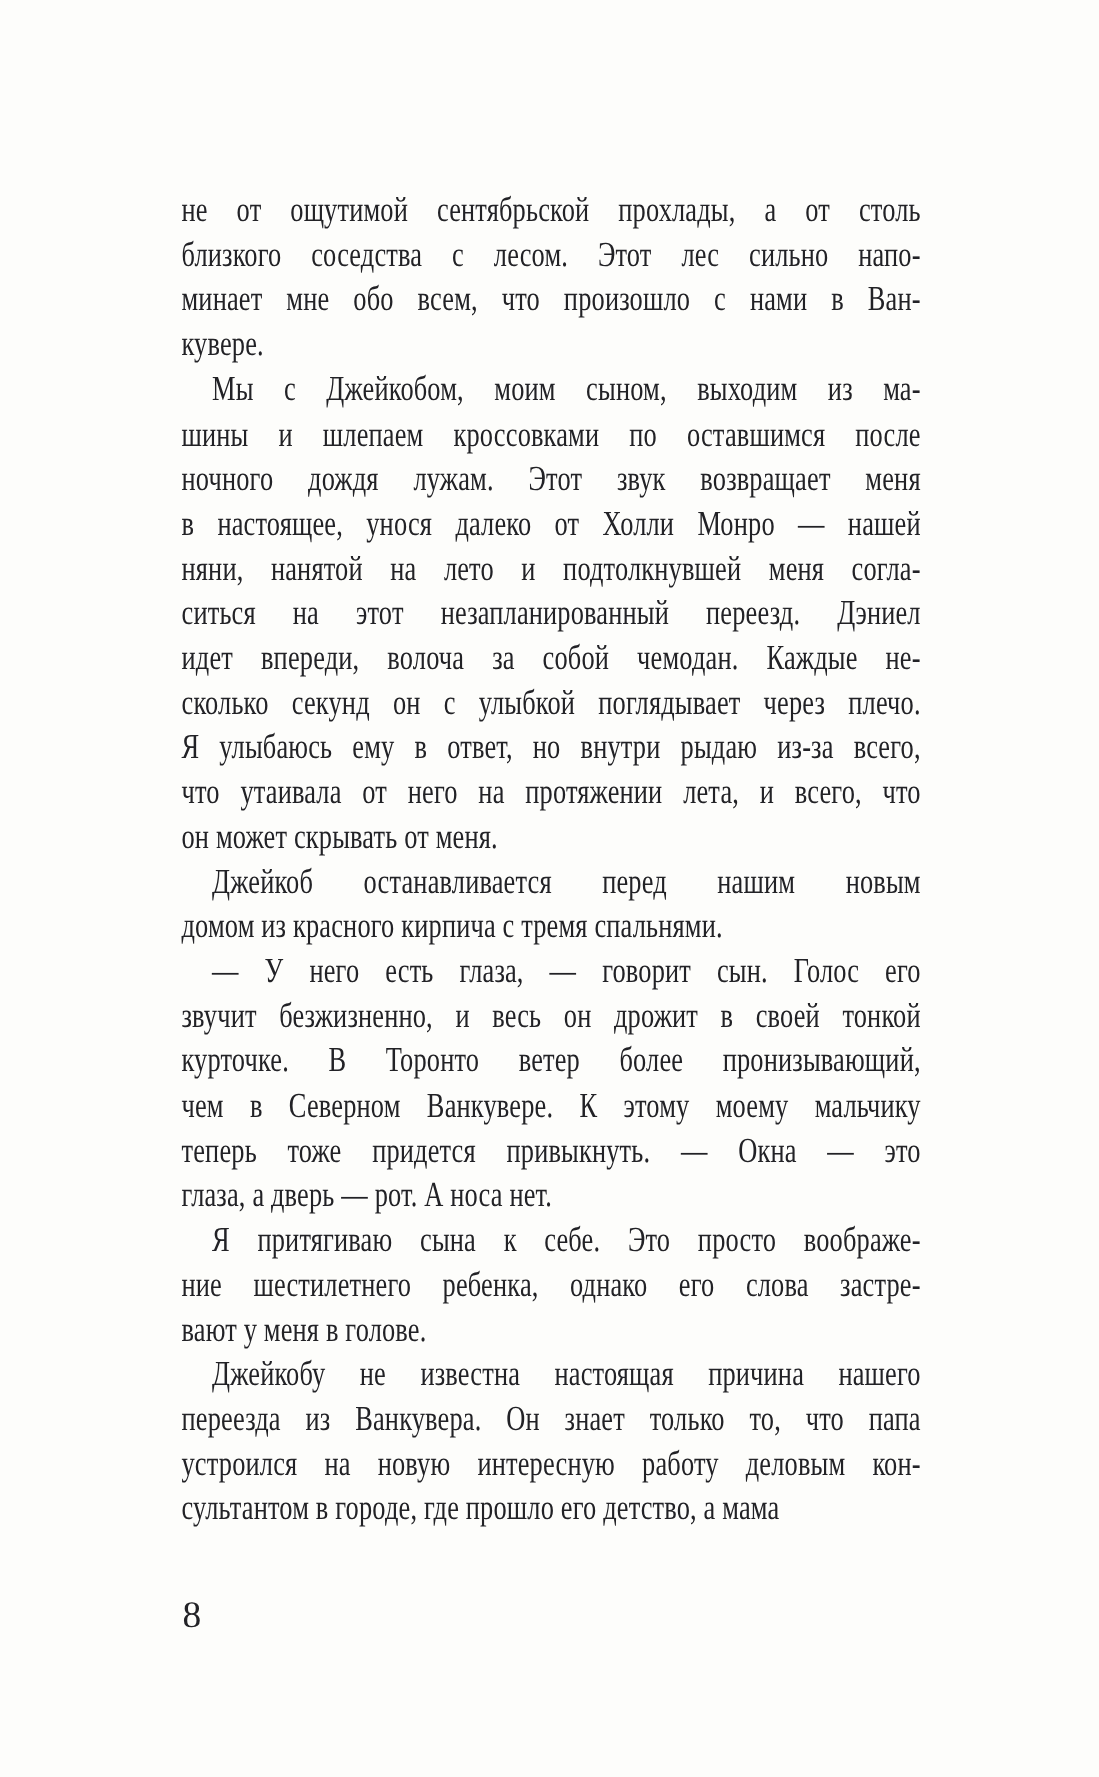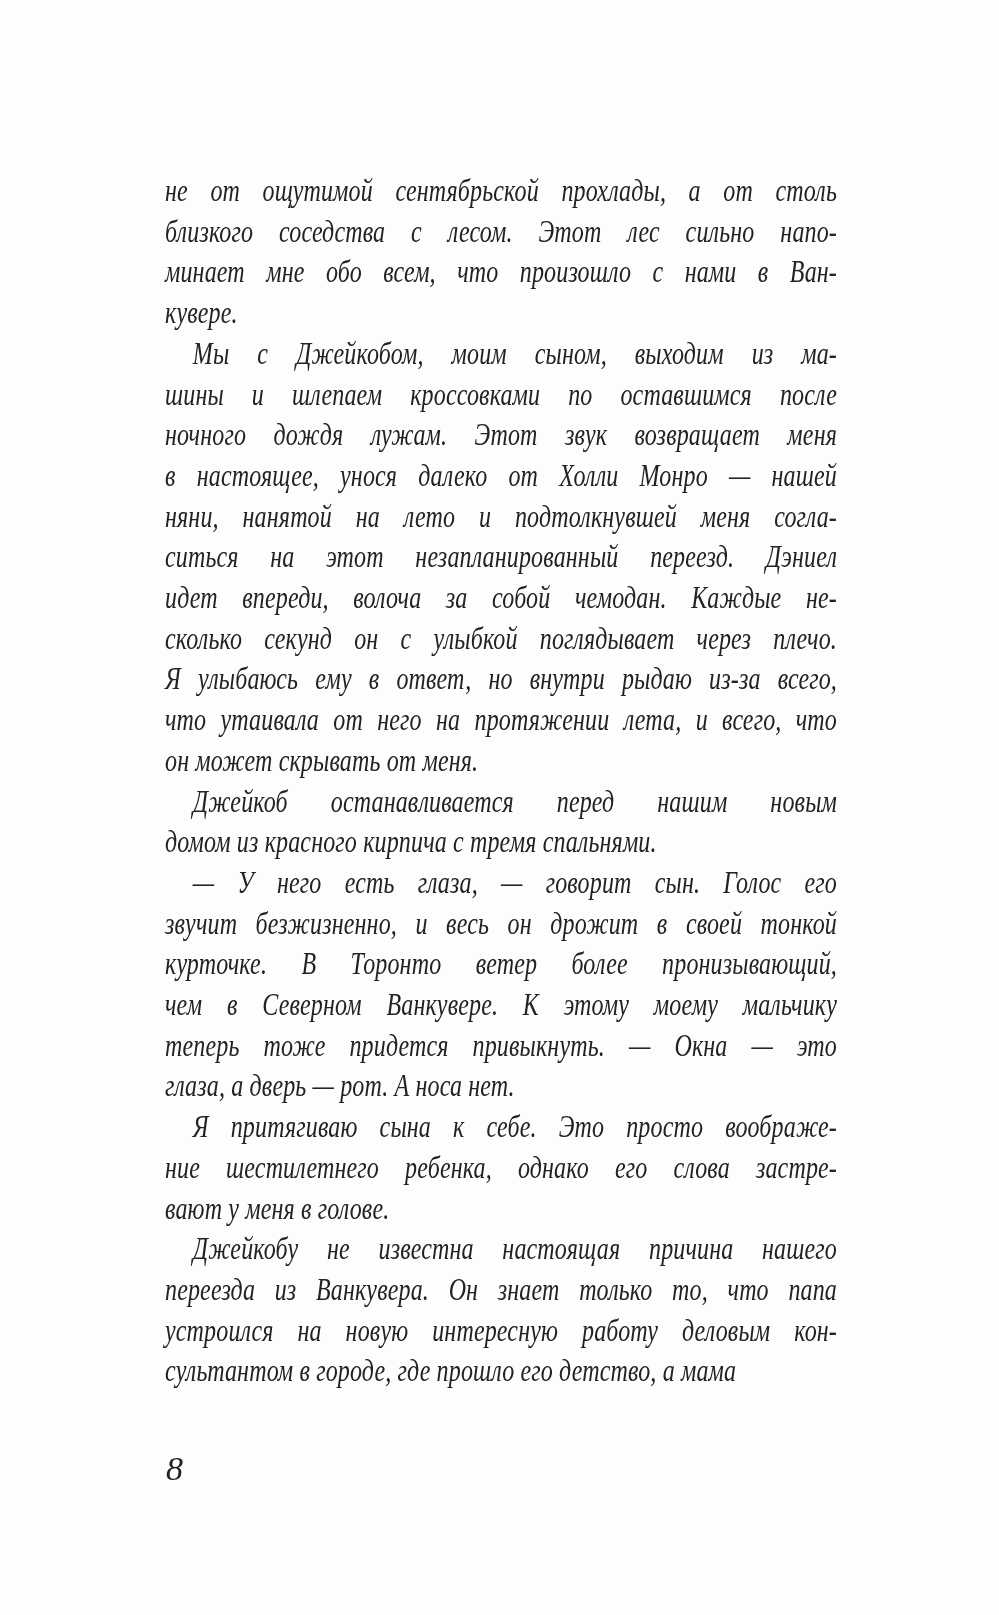--- a/index.html
+++ b/index.html
@@ -9,21 +9,20 @@
   body {
     width: 999px;
     height: 1615px;
     position: relative;
     overflow: hidden;
     font-family: "Liberation Serif", "DejaVu Serif", serif;
   }
   .book-page {
     position: absolute;
     inset: 0;
-    font-style: italic;
   }
   
   .text-block {
     position: absolute;
     left: 165px;
     top: 170px;
     width: 896px;
     transform: scaleX(0.75);
     transform-origin: 0 0;
     font-size: 32px;

